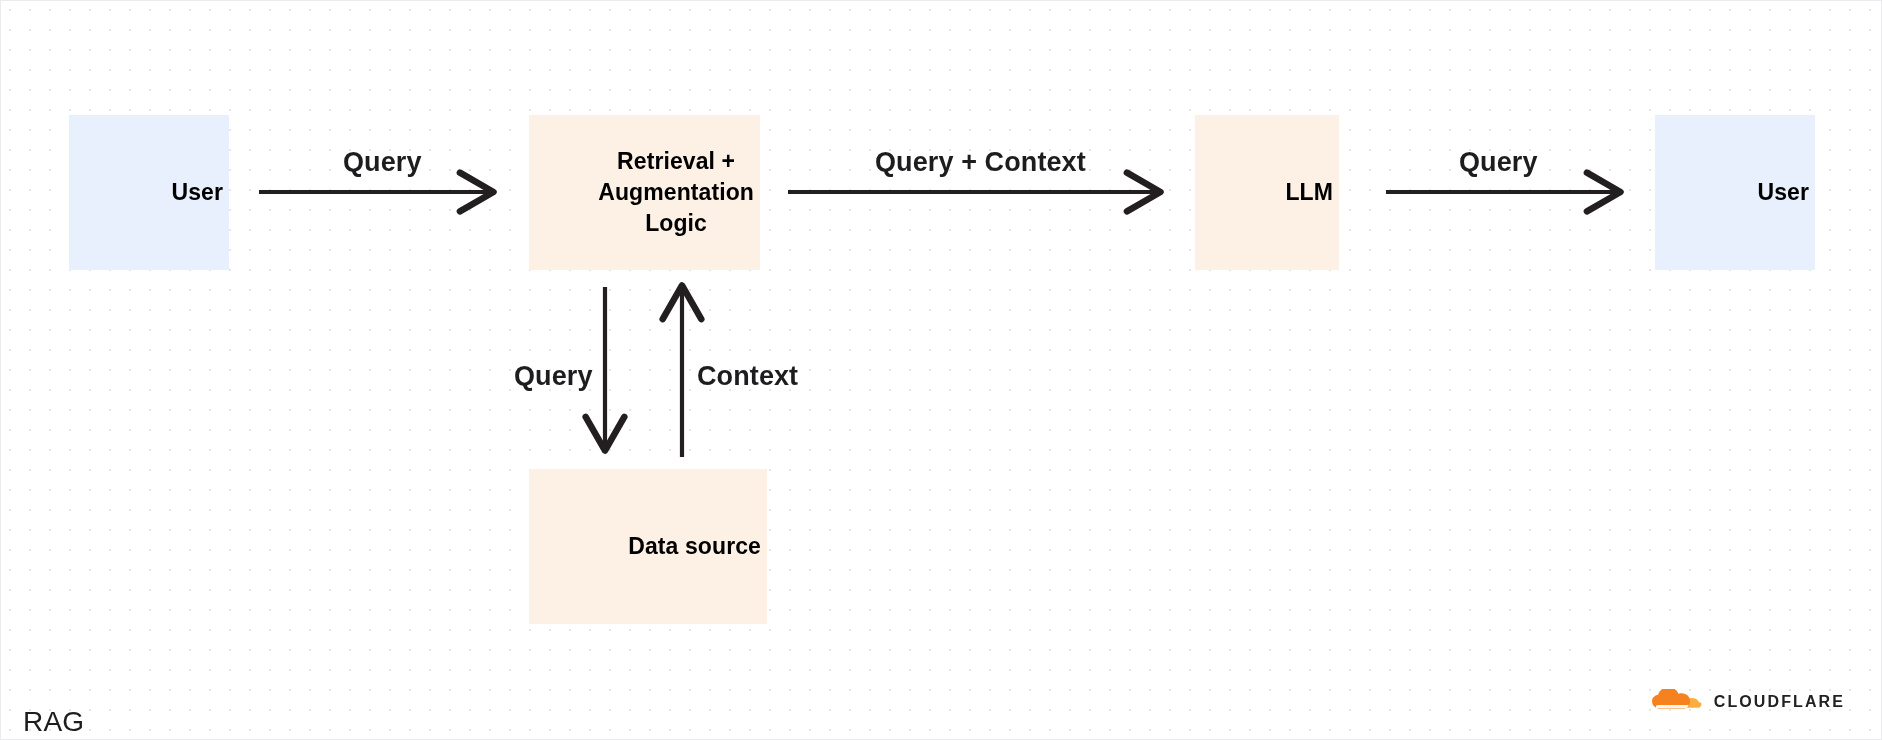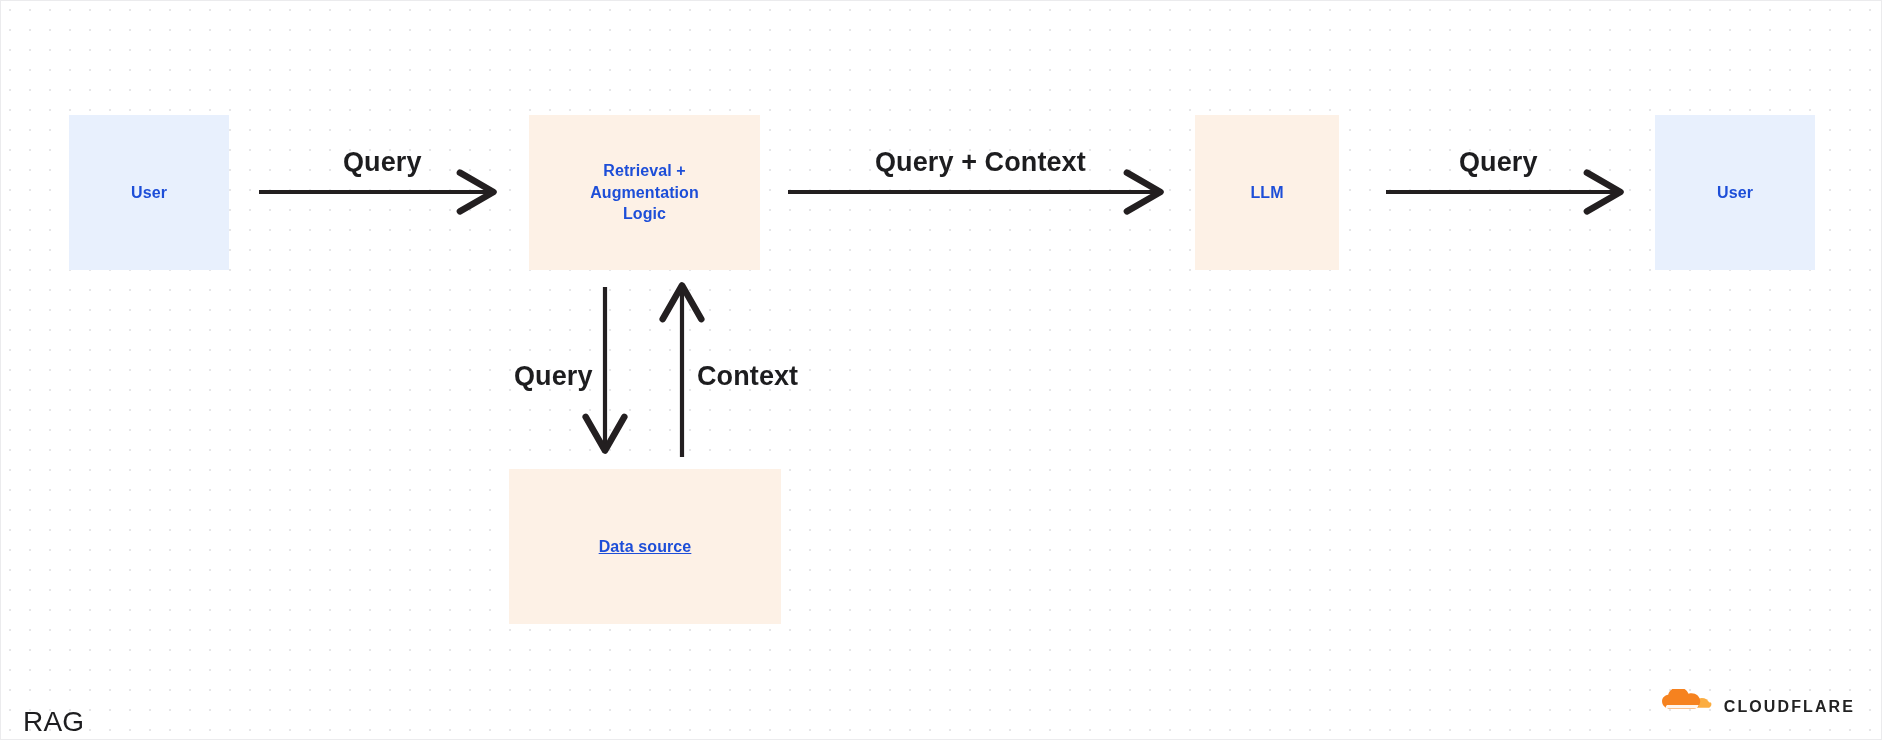--- a/index.html
+++ b/index.html
@@ -23,26 +23,26 @@
     box-sizing: border-box;
     border: 1px solid #ebebed;
     overflow: hidden;
   }
 
   
   .node {
     position: absolute;
     display: flex;
     align-items: center;
-    justify-content: center;
+    justify-content: flex-end;
     text-align: center;
     font-weight: bold;
-    font-size: 16px;
+    font-size: 23px;
     line-height: 1.36;
-    color: #1d4ed8;
+    color: #000000;
     letter-spacing: 0.1px;
     box-sizing: border-box;
     padding: 4px 6px;
   }
   .node-user   { background: #e8f0fd; }
   .node-accent { background: #fdf1e6; }
 
   
   .edge-label {
     position: absolute;
@@ -71,24 +71,24 @@
     font-size: 28px;
     font-weight: normal;
     color: #1d1d1f;
     letter-spacing: 0.2px;
     margin-top: 28px;
   }
 
   
   #logo {
     position: absolute;
-    right: 26px;
+    right: 36px;
     top: 688px;
     display: flex;
-    align-items: flex-end;
+    align-items: center;
     gap: 9px;
   }
   #logo .wordmark {
     font-size: 16px;
     font-weight: bold;
     letter-spacing: 2.1px;
     color: #222222;
     line-height: 1;
   }
 </style>
@@ -138,21 +138,21 @@
   </div>
 
   <div class="node node-accent" style="left:1194px; top:114px; width:144px; height:155px;">
     <span>LLM</span>
   </div>
 
   <div class="node node-user" style="left:1654px; top:114px; width:160px; height:155px;">
     <span>User</span>
   </div>
 
-  <div class="node node-accent" style="left:508px; top:468px; width:272px; height:155px;text-decoration:underline;">
+  <div class="node node-accent" style="left:528px; top:468px; width:238px; height:155px;">
     <span>Data source</span>
   </div>
 
   <div class="edge-label" style="left:342px; top:146px;">Query</div>
 
   <div class="edge-label" style="left:874px; top:146px;">Query + Context</div>
 
   <div class="edge-label" style="left:1458px; top:146px;">Query</div>
 
   <div class="edge-label" style="left:513px; top:360px;">Query</div>

